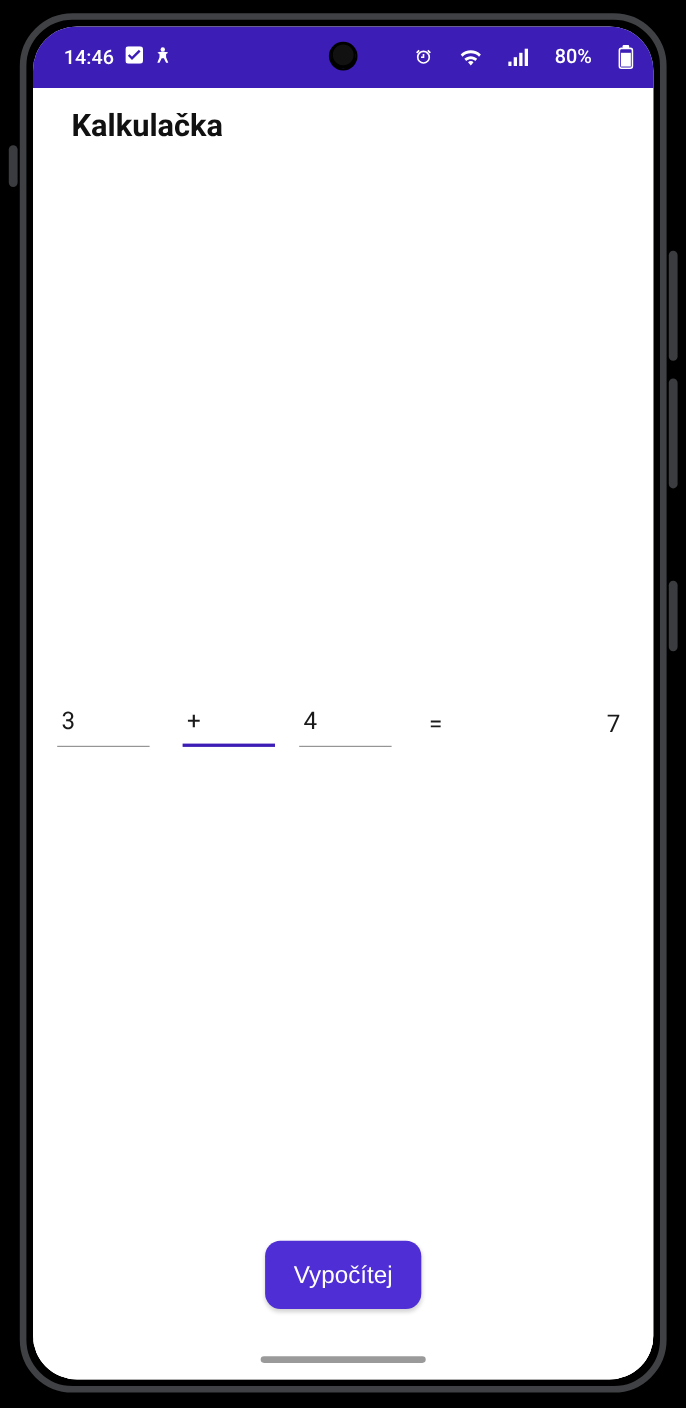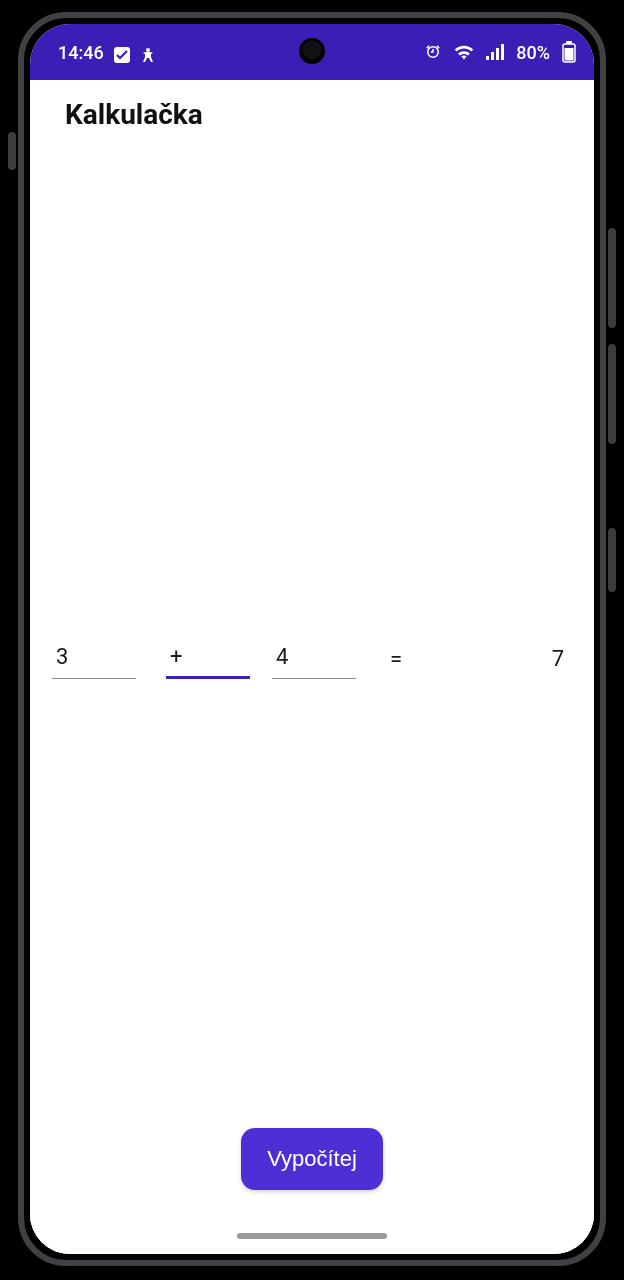--- a/index.html
+++ b/index.html
@@ -41,22 +41,22 @@
     }
     .statusbar {
       height: 56px;
       background: #3C1DB5;
       color: #fff;
       display: flex; align-items: center;
       justify-content: space-between;
       padding: 0 18px 0 28px;
       font-size: 18px; font-weight: 500;
     }
-    .status-left { display: flex; align-items: flex-end; gap: 10px; }
-    .status-right { display: flex; align-items: center; gap: 12px; }
+    .status-left { display: flex; align-items: flex-start; gap: 10px; }
+    .status-right { display: flex; gap: 24px; }
     .ic { display: inline-flex; align-items: center; justify-content: center; }
     .ic svg { display: block; }
     .batt-pct { font-size: 18px; }
 
     .app { flex: 1; display: flex; flex-direction: column; background: #fff; }
     .title {
       font-size: 28px; font-weight: 700; color: #111;
       padding: 18px 35px 0;
     }
     .content {

